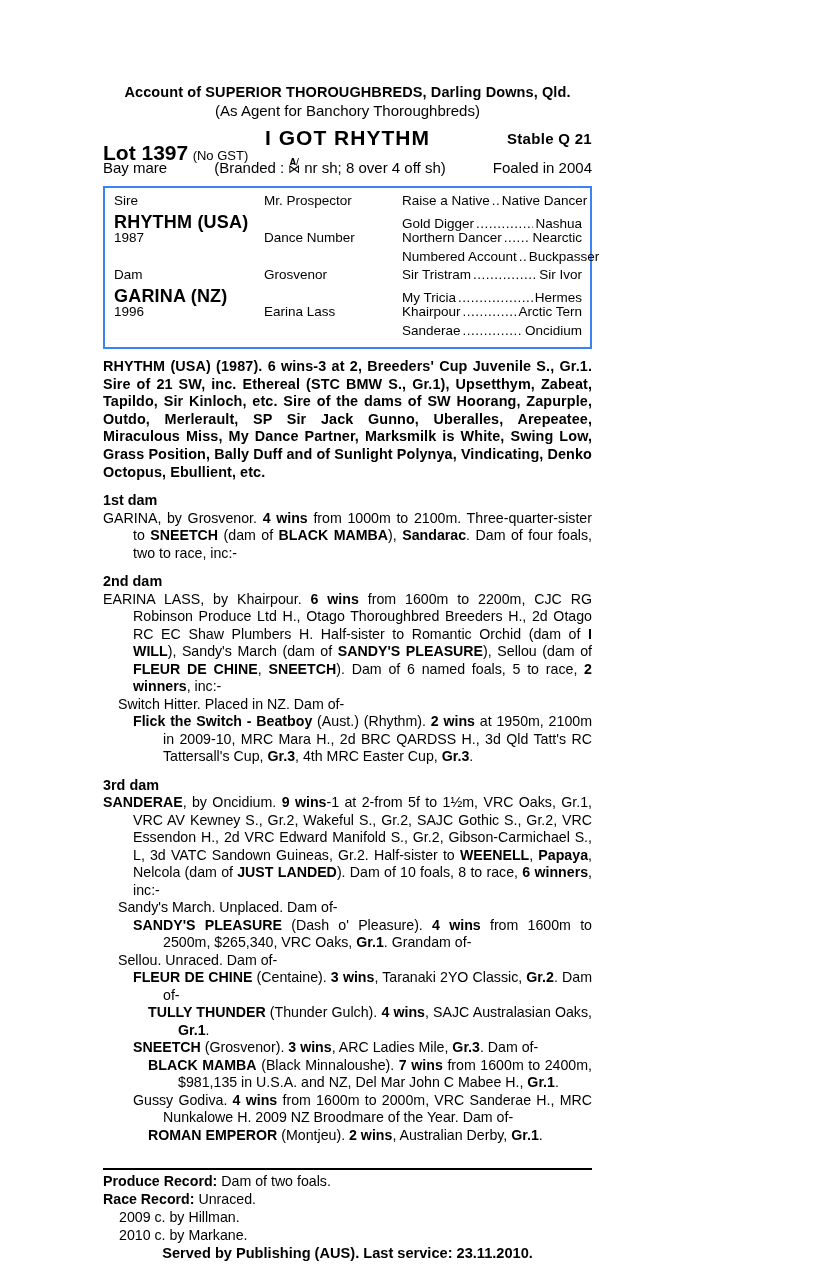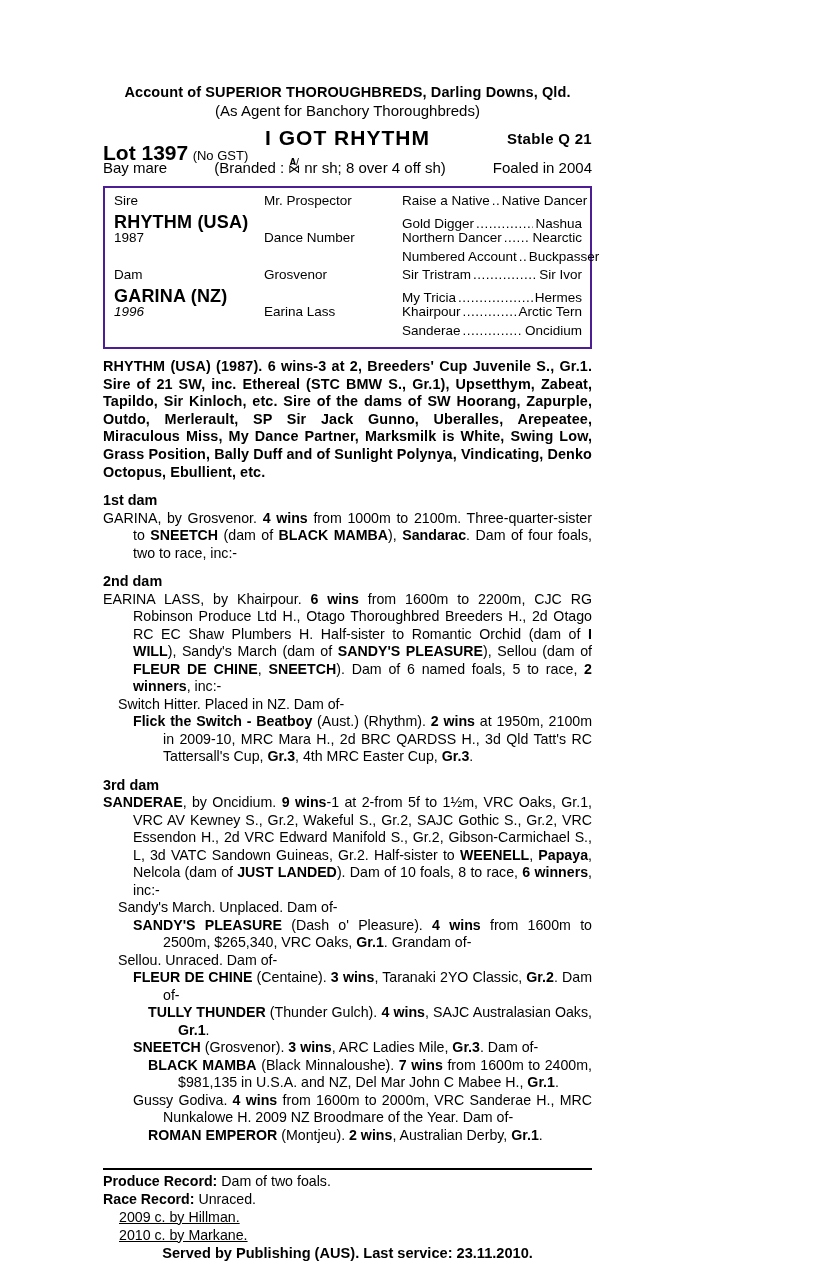--- a/index.html
+++ b/index.html
@@ -12,35 +12,35 @@
   .lot-left{position:absolute;left:0;top:16px;white-space:nowrap;}
   .lot-num{font-size:21px;font-weight:bold;}
   .no-gst{font-size:13px;}
   .horse-name{position:absolute;left:50%;transform:translateX(-50%);top:1px;font-size:21px;font-weight:bold;letter-spacing:1px;white-space:nowrap;}
   .stable{position:absolute;right:0;top:5px;font-size:15px;font-weight:bold;letter-spacing:.3px;}
   .bay-line{display:flex;justify-content:space-between;align-items:center;font-size:15px;margin-top:7px;}
   .brand-group{display:inline-flex;align-items:center;gap:4px;}
   .brand{display:inline-flex;flex-direction:column;align-items:center;line-height:.62;font-family:"DejaVu Sans",sans-serif;}
   .brand-top{font-size:8px;font-weight:bold;}
   .brand-bottom{font-size:12px;}
-  .pedtab{border:2px solid #4c1d95;margin-top:10px;display:grid;grid-template-columns:150px 138px 1fr;grid-auto-rows:18.5px;padding:5px 8px 6px 9px;font-size:13.5px;align-items:baseline;}
+  .pedtab{border:2px solid #3b82f6;margin-top:10px;display:grid;grid-template-columns:150px 138px 1fr;grid-auto-rows:18.5px;padding:5px 8px 6px 9px;font-size:13.5px;align-items:baseline;}
   .pcell{white-space:nowrap;}
   .pcell.big{font-weight:bold;font-size:18px;letter-spacing:.2px;}
   .grow{display:flex;align-items:baseline;min-width:0;}
   .gl,.gr{white-space:nowrap;}
   .dots{flex:1 1 auto;overflow:hidden;white-space:nowrap;margin:0 2px;min-width:8px;}
   .dots::after{content:"....................................................................................";letter-spacing:.5px;}
   .sire-para{margin-top:9px;font-size:14.4px;line-height:17.6px;font-weight:bold;text-align:justify;letter-spacing:.1px;}
   .sections{margin-top:2px;}
   .sec-head{font-weight:bold;font-size:14.4px;margin-top:11px;line-height:17.5px;}
   .para{font-size:14.2px;line-height:17.5px;text-align:justify;}
   .rule{border:0;border-top:2.5px solid #000;margin:24px 0 0 0;}
   .footer{font-size:14.2px;line-height:17.8px;margin-top:3px;}
   .footer-line .lbl{font-weight:bold;}
-  .produce-item{padding-left:16px;text-decoration:underline;}
+  .produce-item{padding-left:16px;}
   .service-line{font-weight:bold;text-align:center;margin-top:1px;font-size:14.6px;}
 </style>
 </head>
 <body>
 
 <div class="page">
 
   <div class="account-line center">Account of SUPERIOR THOROUGHBREDS, Darling Downs, Qld.</div>
   <div class="agent-line center">(As Agent for Banchory Thoroughbreds)</div>
 
@@ -65,21 +65,21 @@
     </span>
     <span>Foaled in 2004</span>
   </div>
 
   <div class="pedtab">
       <div class="pcell" style="grid-area: 1 / 1;">Sire</div>
       <div class="pcell big" style="grid-area: 2 / 1;">RHYTHM (USA)</div>
       <div class="pcell" style="grid-area: 3 / 1;">1987</div>
       <div class="pcell" style="grid-area: 5 / 1;">Dam</div>
       <div class="pcell big" style="grid-area: 6 / 1;">GARINA (NZ)</div>
-      <div class="pcell" style="grid-area: 7 / 1; font-style: italic;">1996</div>
+      <div class="pcell" style="grid-area: 7 / 1;">1996</div>
       <div class="pcell" style="grid-area: 1 / 2;">Mr. Prospector</div>
       <div class="pcell" style="grid-area: 3 / 2;">Dance Number</div>
       <div class="pcell" style="grid-area: 5 / 2;">Grosvenor</div>
       <div class="pcell" style="grid-area: 7 / 2;">Earina Lass</div>
       <div class="grow" style="grid-area: 1 / 3;">
         <span class="gl">Raise a Native</span>
         <span class="dots"></span>
         <span class="gr">Native Dancer</span>
       </div>
       <div class="grow" style="grid-area: 2 / 3;">

